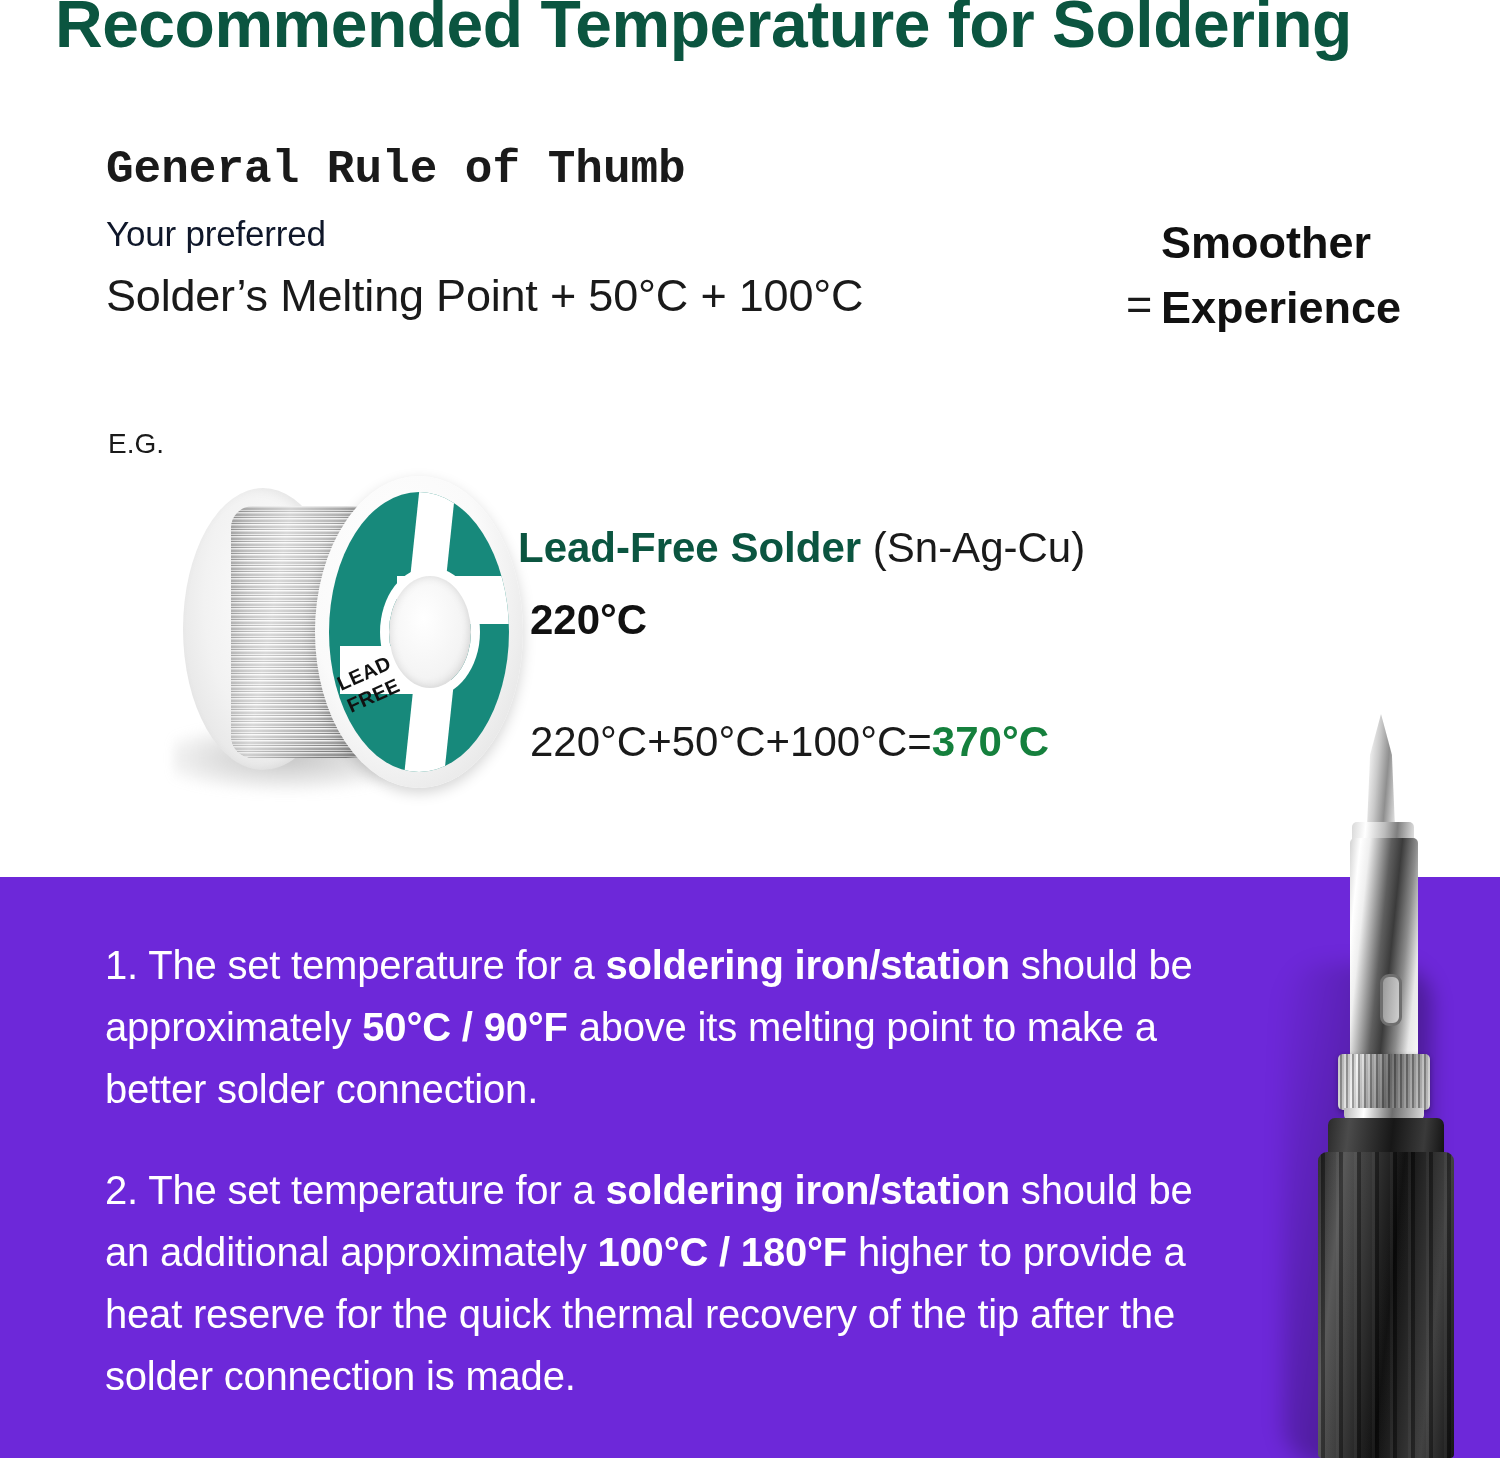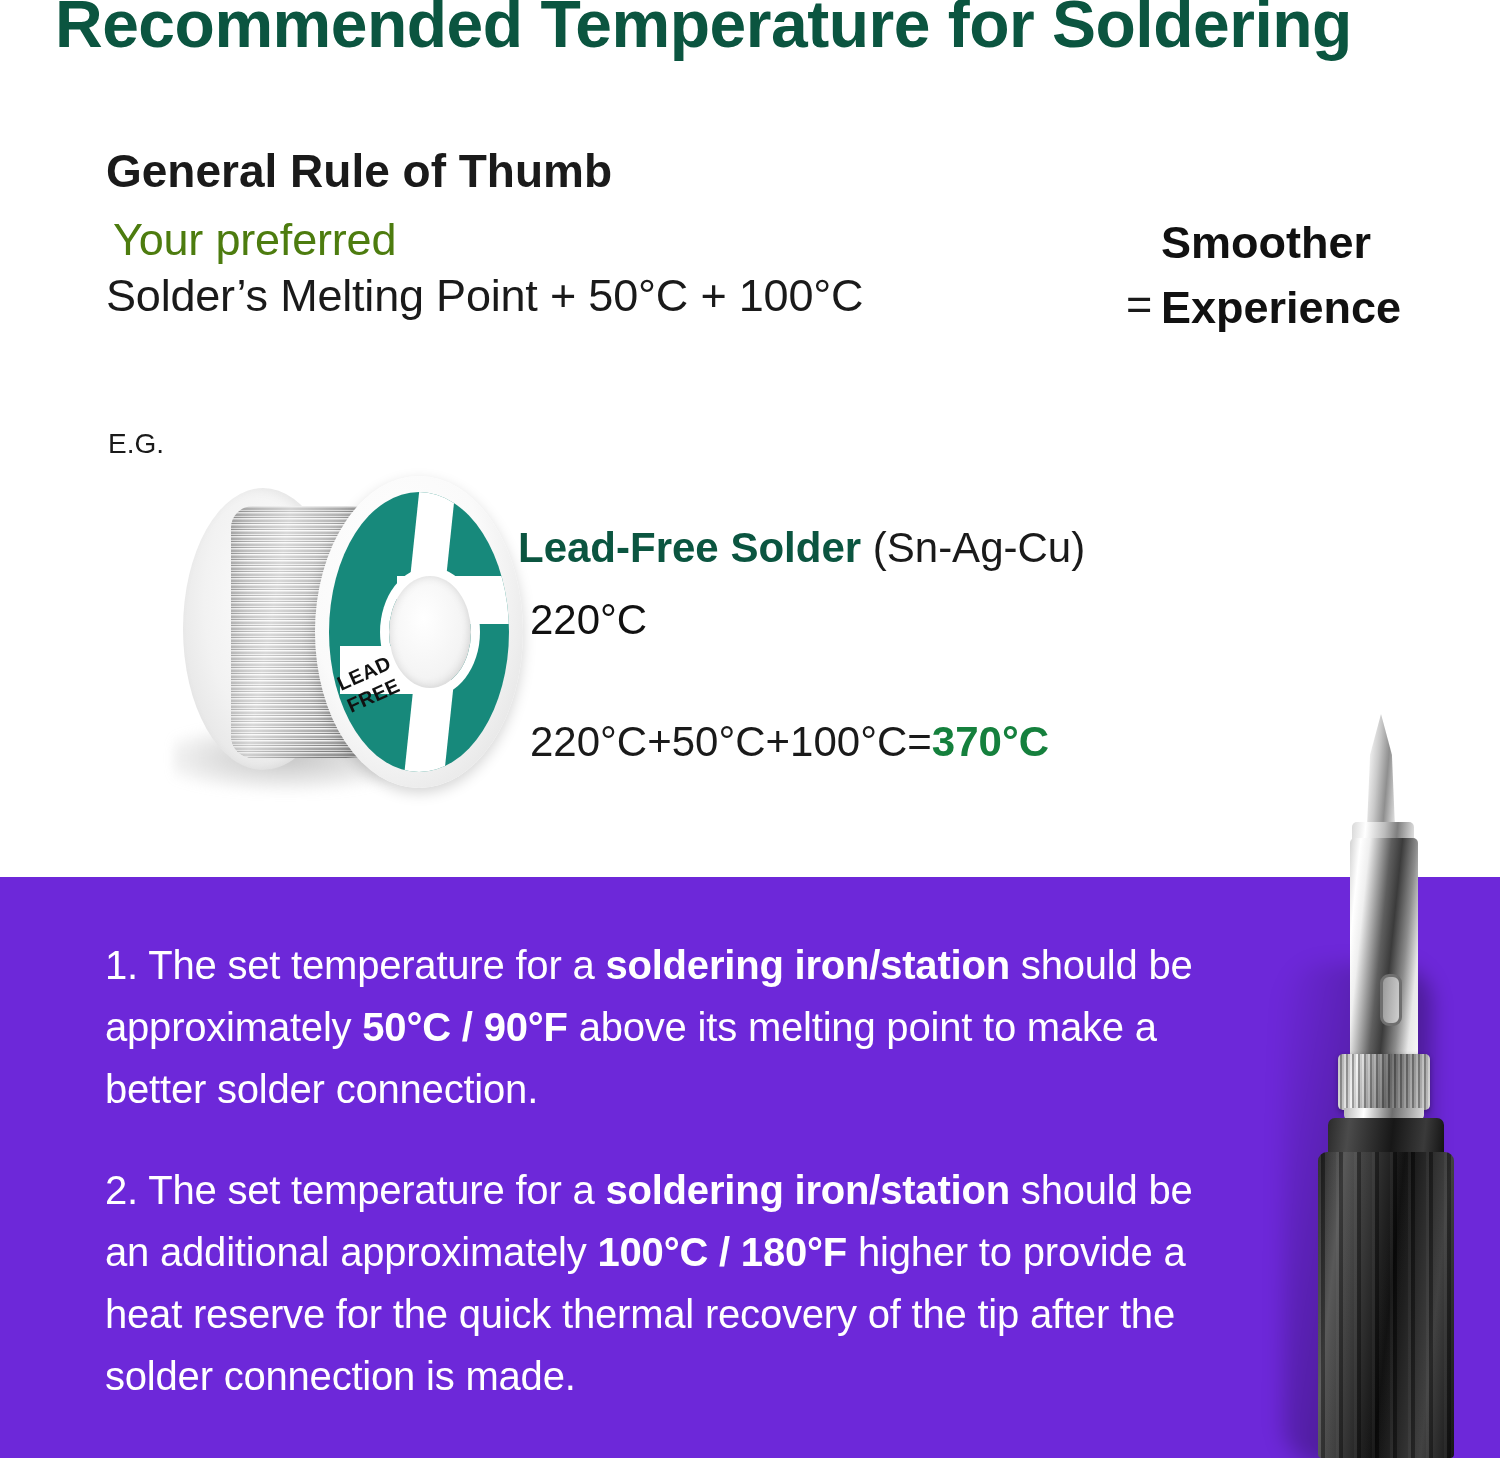--- a/index.html
+++ b/index.html
@@ -21,31 +21,32 @@
     white-space:nowrap;
     transform:scaleX(1.0);
     font-family:"Liberation Sans","DejaVu Sans",sans-serif;
   }
 
   
   .rule-head{
     position:absolute;left:106px;top:144px;
     font-size:46px;font-weight:700;color:#1a1a1a;
     white-space:nowrap;
+    font-family:Liberation Mono, monospace;
   }
   .formula{
     position:absolute;left:106px;top:210px;
     width:1300px;height:200px;
   }
   .f-left{
     position:absolute;left:0;top:0;width:920px;
   }
   .f-l1{
-    position:absolute;left:7px;top:4px;
-    font-size:45px;font-weight:400;color:#4d7c0f;
+    position:absolute;left:0;top:4px;
+    font-size:35px;font-weight:400;color:#0f172a;
     letter-spacing:-0.2px;white-space:nowrap;
   }
   .f-l2{
     position:absolute;left:0;top:60px;
     font-size:45px;font-weight:400;color:#1a1a1a;
     letter-spacing:-0.2px;white-space:nowrap;
   }
   .f-eq{
     position:absolute;left:1020px;top:68px;
     font-size:45px;font-weight:400;color:#1a1a1a;
@@ -137,21 +138,21 @@
 
   
   .solder-name{
     position:absolute;left:518px;top:524px;
     font-size:42px;white-space:nowrap;
   }
   .solder-name .sn-b{font-weight:700;color:#0B5540;}
   .solder-name .sn-r{font-weight:400;color:#1a1a1a;}
   .solder-mp{
     position:absolute;left:530px;top:596px;
-    font-size:42px;font-weight:400;color:#111;
+    font-size:42px;font-weight:700;color:#111;
   }
   .solder-calc{
     position:absolute;left:530px;top:718px;
     font-size:42px;font-weight:400;color:#1a1a1a;white-space:nowrap;
   }
   .solder-calc .calc-b{font-weight:700;color:#15803d;}
 
   
   .panel{
     position:absolute;left:0;top:877px;width:1500px;height:581px;

